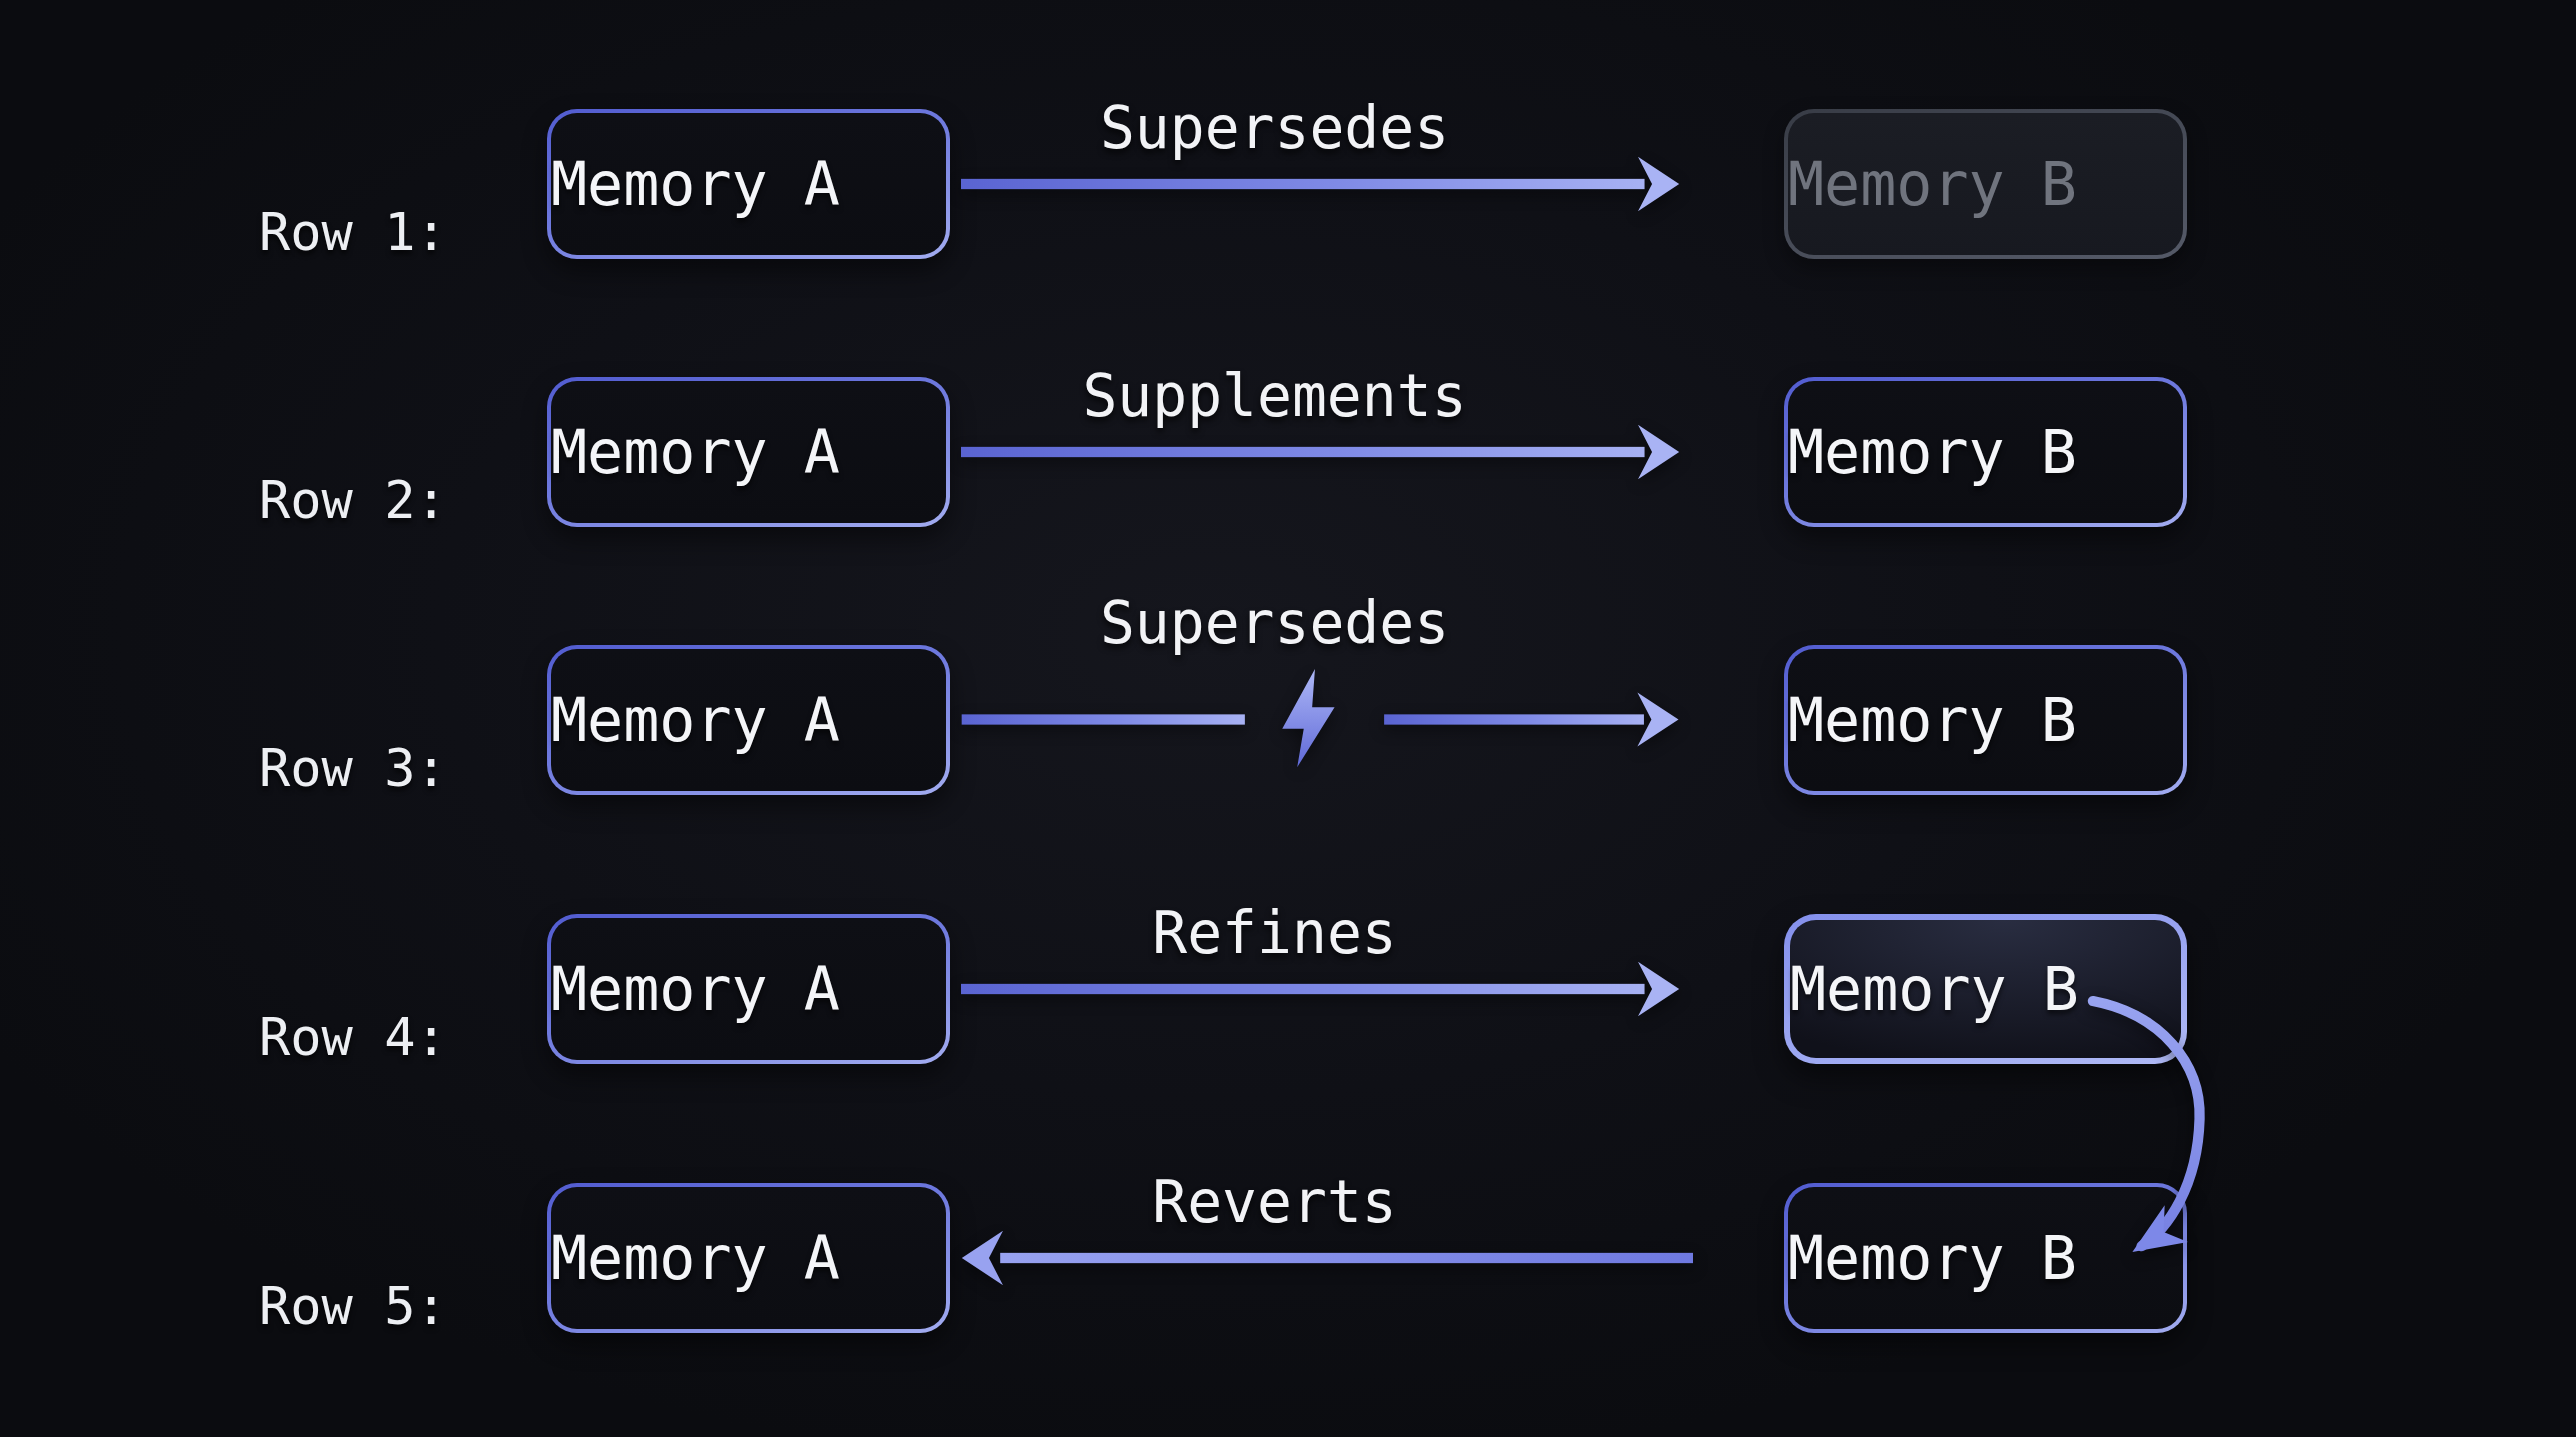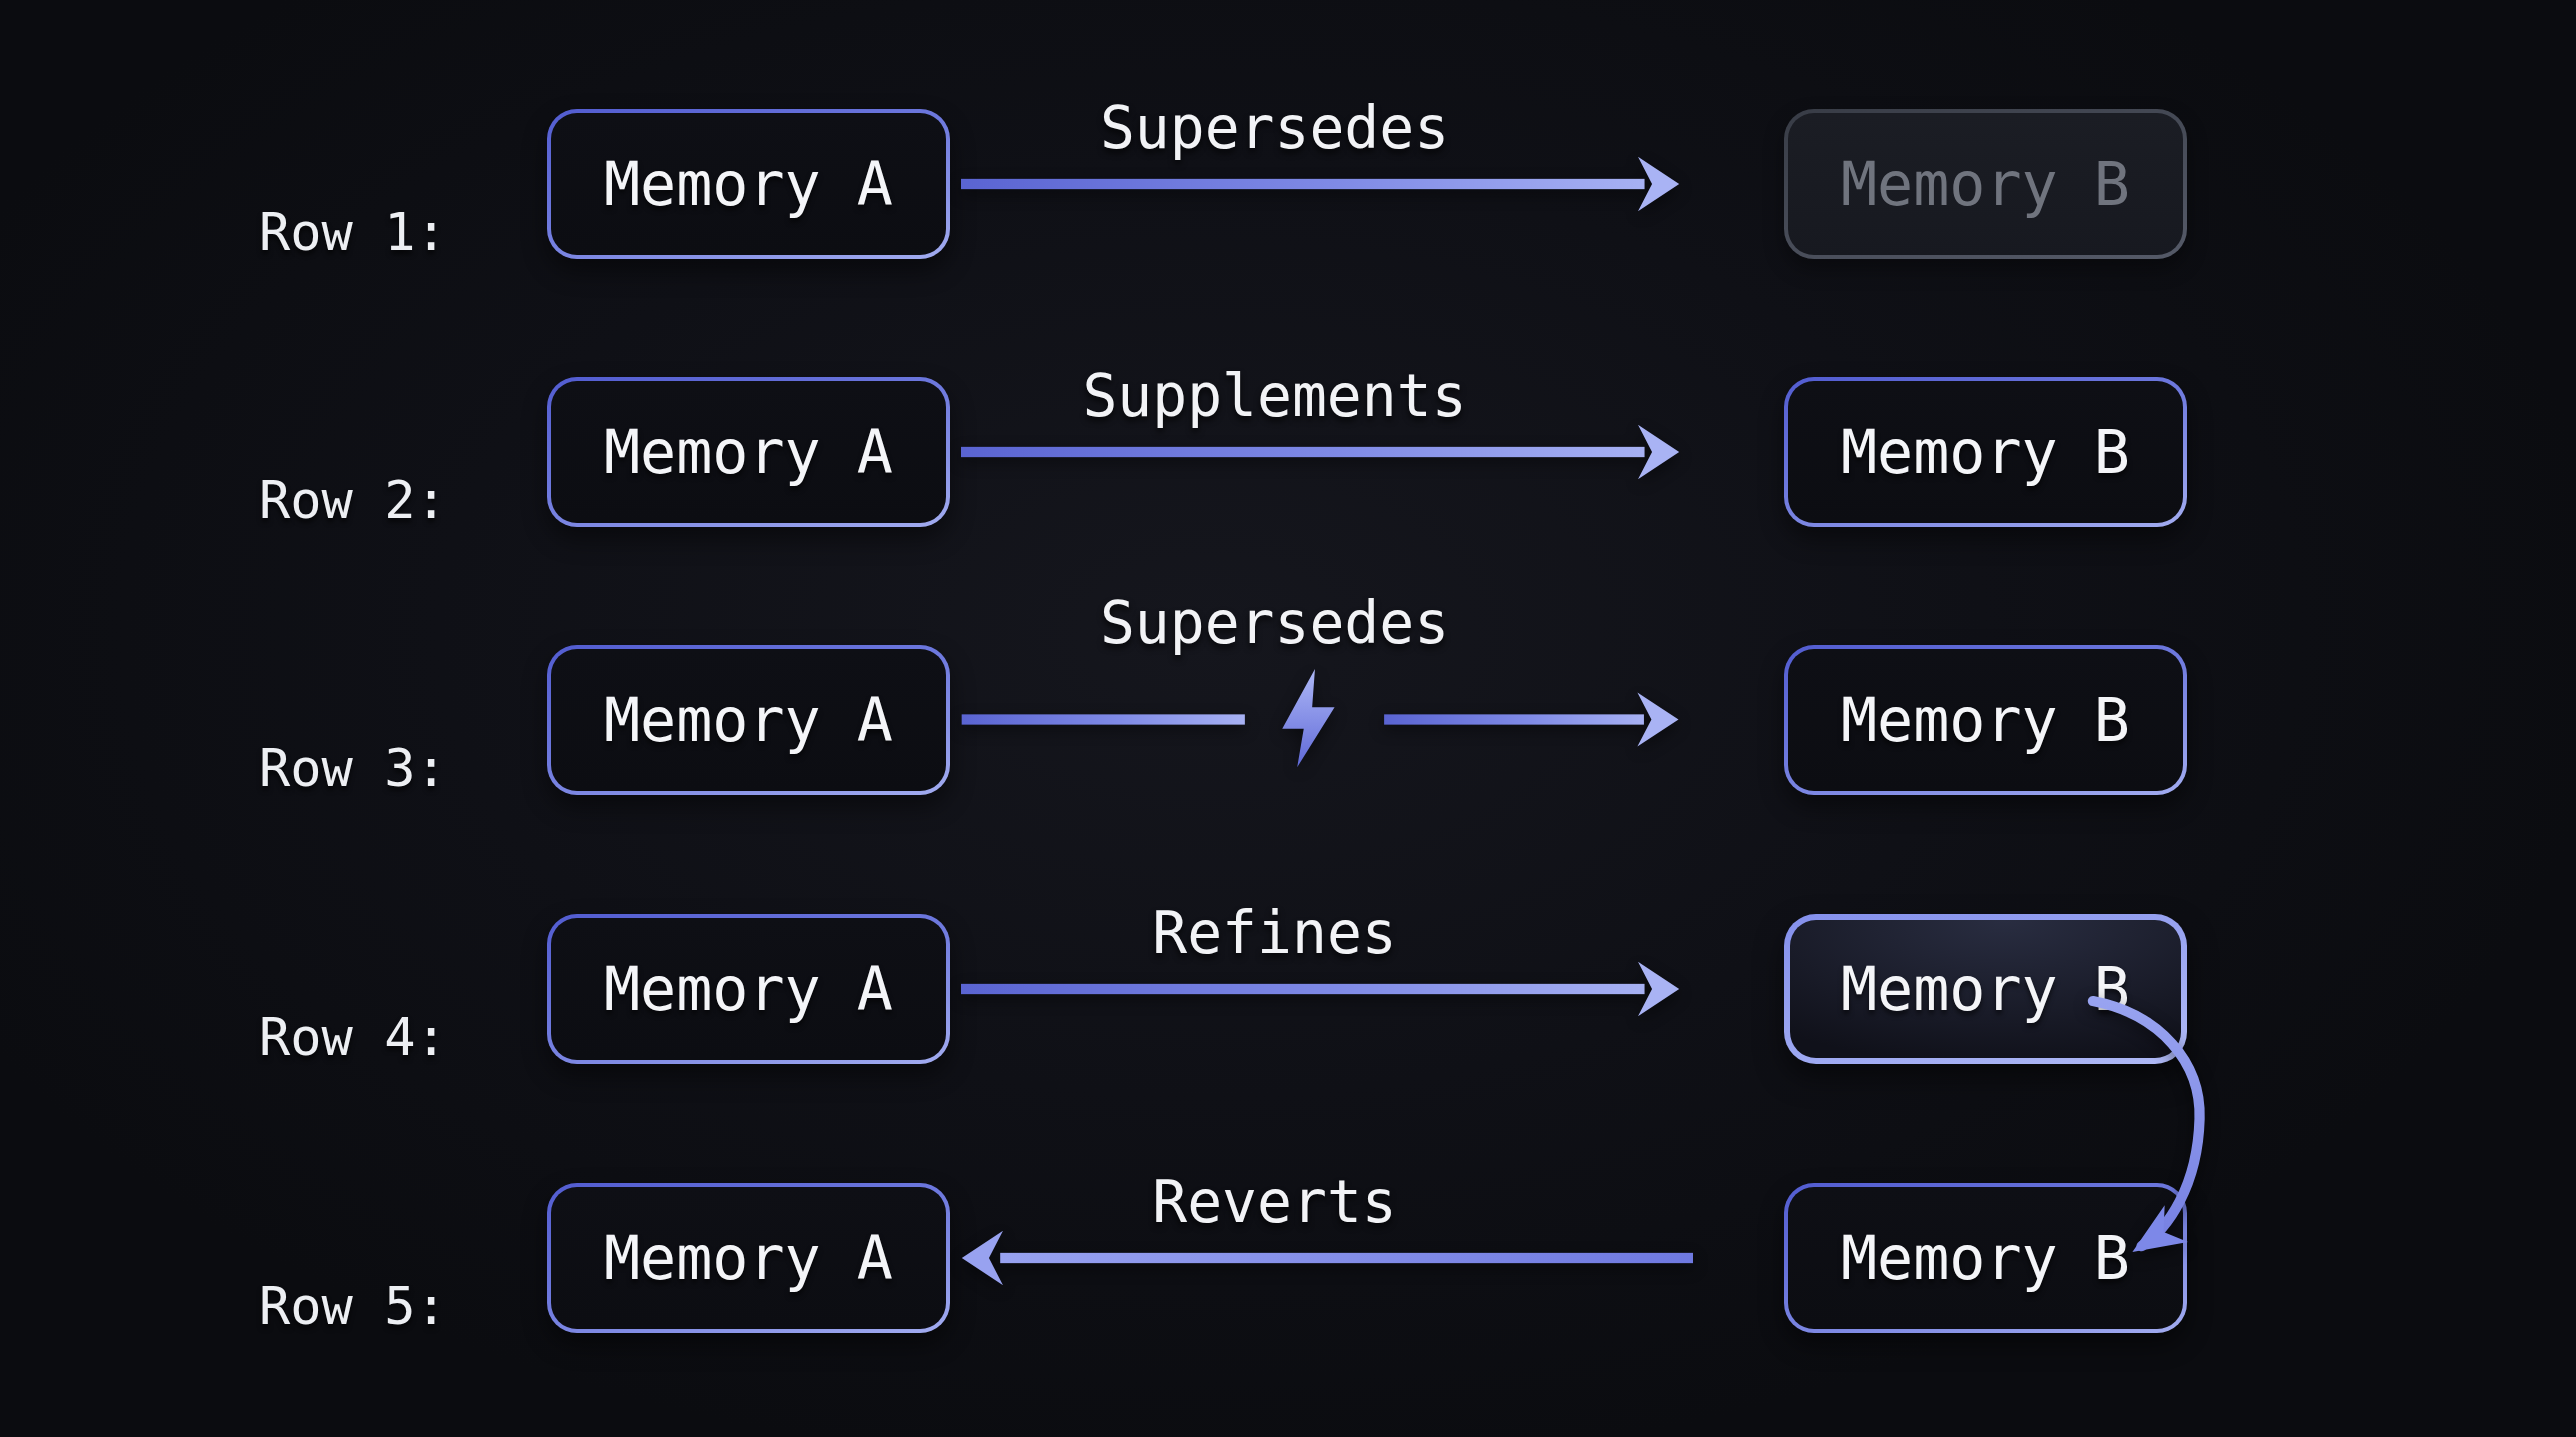--- a/index.html
+++ b/index.html
@@ -15,21 +15,21 @@
   .row-label{
     position:absolute;left:259px;top:-37px;width:318px;height:75px;
     line-height:75px;font-size:52px;color:#edeff3;
     text-shadow:0 3.7px 5.6px rgba(0,0,0,.65);white-space:nowrap;margin-top:48px;
   }
   .node{
     position:absolute;top:-75px;width:403px;height:150px;
     border:4.7px solid transparent;border-radius:30px;box-sizing:border-box;
     background:linear-gradient(180deg,#0e0f15,#0c0d12) padding-box,
                linear-gradient(165deg,#525cd0 0%,#6e79de 45%,#a2acf0 100%) border-box;
-    display:flex;align-items:center;justify-content:center;
+    display:flex;align-items:center;
     box-shadow:0 11.2px 24px rgba(0,0,0,.45);
   }
   .node.source{left:547px;}
   .node.target{left:1784px;}
   .node-text{
     font-size:60px;color:#f4f5f8;text-shadow:0 3.7px 5.6px rgba(0,0,0,.6);white-space:nowrap;
   }
   .node.faded{
     background:linear-gradient(180deg,#1b1d24,#171920) padding-box,
                linear-gradient(165deg,#383c46 0%,#555a68 100%) border-box;

